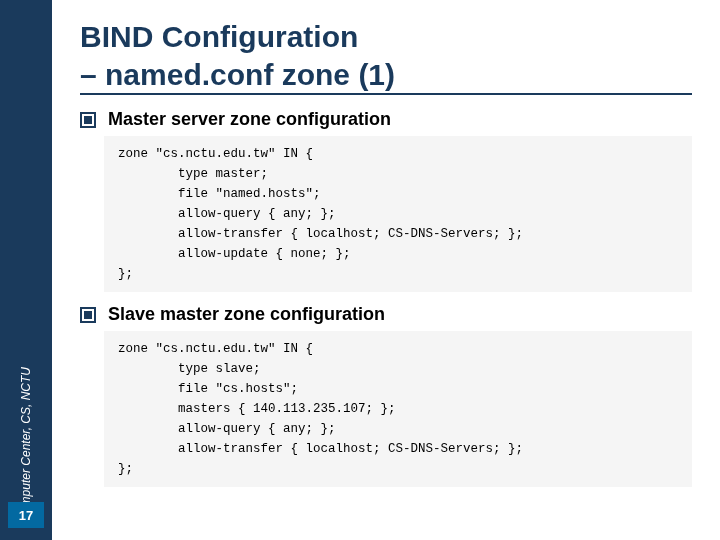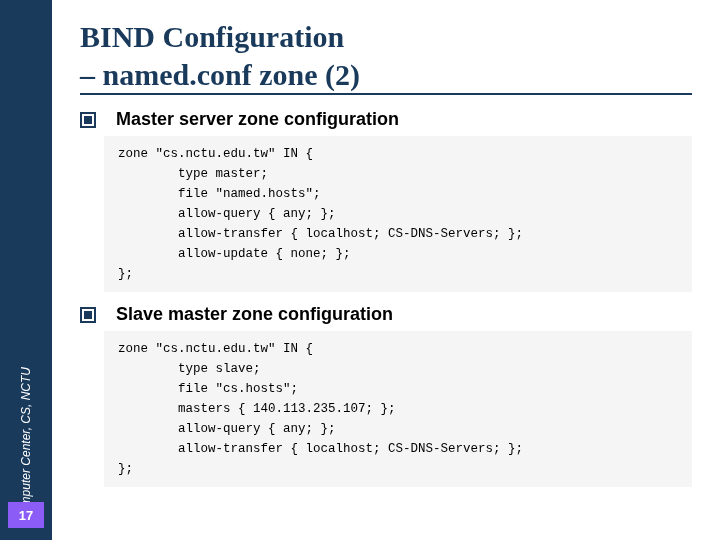--- a/index.html
+++ b/index.html
@@ -38,21 +38,20 @@
     .main-content {
       flex: 1;
       display: flex;
       flex-direction: column;
       padding: 18px 28px 18px 28px;
       position: relative;
     }
 
     .title-block {
       margin-bottom: 0;
-      font-family: Liberation Serif, serif;
     }
 
     .title-block h1 {
       font-size: 30px;
       font-weight: bold;
       color: #1a3a5c;
       line-height: 1.25;
     }
 
     .divider {
@@ -61,21 +60,21 @@
       margin-bottom: 14px;
     }
 
     .section {
       margin-bottom: 12px;
     }
 
     .section-header {
       display: flex;
       align-items: center;
-      gap: 20px;
+      gap: 12px;
       margin-bottom: 6px;
     }
 
     .checkbox-icon {
       width: 16px;
       height: 16px;
       border: 2px solid #1a3a5c;
       display: inline-flex;
       align-items: center;
       justify-content: center;
@@ -101,21 +100,21 @@
       font-size: 12.5px;
       color: #000000;
       background: #f5f5f5;
       padding: 8px 14px;
       line-height: 1.6;
       border-left: none;
       margin-left: 24px;
     }
 
     .page-number-box {
-      background: #8b5cf6;
+      background: #0369a1;
       color: #ffffff;
       font-size: 13px;
       font-weight: bold;
       width: 36px;
       height: 26px;
       display: flex;
       align-items: center;
       justify-content: center;
       position: fixed;
       bottom: 12px;
@@ -127,21 +126,21 @@
 
 <div class="sidebar">
   <span class="sidebar-text">Computer Center, CS, NCTU</span>
 </div>
 
 <div class="main-content">
 
   <div class="title-block">
     <h1>
       <span>BIND Configuration</span><br>
-      <span>– named.conf  zone (2)</span>
+      <span>– named.conf  zone (1)</span>
     </h1>
   </div>
 
   <div class="divider"></div>
 
   <div class="section">
     <div class="section-header">
       <div class="checkbox-icon"></div>
       <span class="section-title">Master server zone configuration</span>
     </div>

